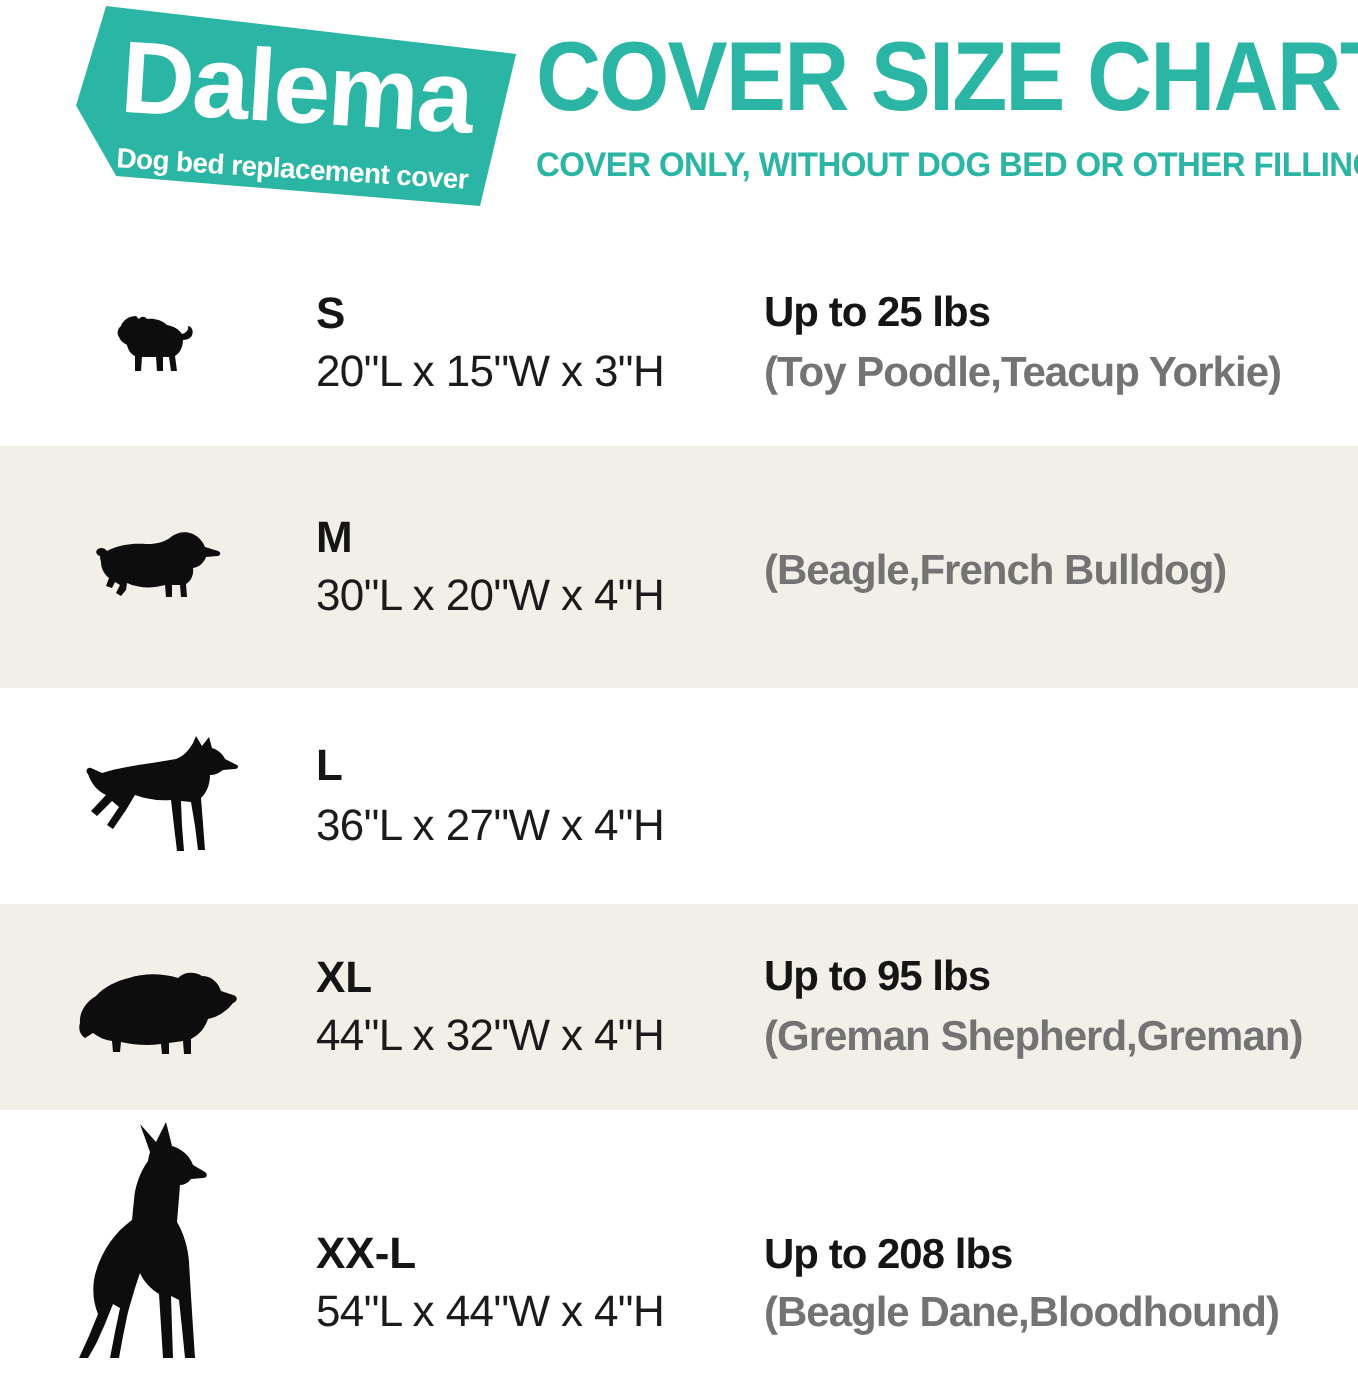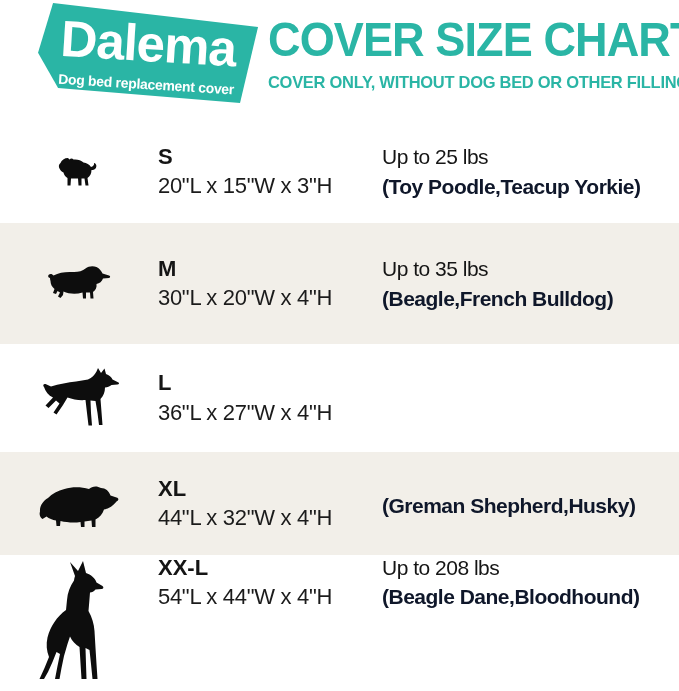--- a/index.html
+++ b/index.html
@@ -22,32 +22,32 @@
   .sub-title { color:#2ab5a5; font-weight:700; font-size:17px; letter-spacing:-0.3px;
     margin-top:9px; white-space:nowrap; transform:scaleX(0.97); transform-origin:left; }
 
   
   .row { display:flex; align-items:center; width:679px; }
   .row.alt { background:#f2efe9; }
   .row-s   { height:103px; }
   .row-m   { height:121px; }
   .row-l   { height:108px; }
   .row-xl  { height:103px; }
-  .row-xxl { height:124px; align-items:flex-start; }
+  .row-xxl { height:124px; align-items:flex-end; }
 
   .icon-cell { width:158px; display:flex; justify-content:center; align-items:center; flex-shrink:0; }
   .row-xxl .icon-cell { align-self:flex-end; }
   .size-cell { width:224px; flex-shrink:0; }
   .weight-cell { flex:1; }
   .row-xxl .size-cell, .row-xxl .weight-cell { padding-bottom:10px; }
 
   .size-label { font-size:22px; font-weight:700; color:#151515; line-height:1.2; }
   .dims { font-size:22px; font-weight:400; color:#1b1b1b; letter-spacing:-0.3px; margin-top:3px; white-space:nowrap; }
-  .weight { font-size:21px; font-weight:400; color:#151515; letter-spacing:-0.5px; line-height:1.25; white-space:nowrap; }
-  .breeds { font-size:21px; font-weight:700; color:#0f172a; letter-spacing:-0.5px; margin-top:4px; white-space:nowrap; }
+  .weight { font-size:21px; font-weight:700; color:#151515; letter-spacing:-0.5px; line-height:1.25; white-space:nowrap; }
+  .breeds { font-size:21px; font-weight:700; color:#737373; letter-spacing:-0.5px; margin-top:4px; white-space:nowrap; }
 
   .dog-svg { display:block; fill:#0d0d0d; }
 </style>
 </head>
 <body>
 
 <div class="page">
 
   <div class="header">
     <div class="logo-banner">
@@ -82,21 +82,20 @@
     <div class="icon-cell">
       <svg class="dog-svg" width="66" height="38" viewBox="0 0 66 38">
         <path d="M4 13 C2 12.5 1.5 10.5 3 9.5 C4.5 8.5 6.5 9 7.5 10.5 C13 7.5 20 6.5 27 7 C32 7.2 36.5 6 39.5 3.5 C42.5 1 47 0.5 50.5 2 C53.5 3.5 55.5 6 56.5 8.5 L63 10.5 C64.5 11 64.5 12.5 63 13 L57 13.5 C56 16.5 53.5 18.5 50.5 19 C51 22.5 49.5 25.5 47 27 L47.5 33.5 L44.5 33.5 L44 27.5 L40 27.5 L40 33.5 L37 33.5 L36.5 27.5 C30 29.5 23 29 17.5 26.5 L17 30 L14.5 33 L12 31.5 L14 27.5 L11.5 26 L10 29 L7 28 L8.5 24 C6 22 4.5 19 4.5 16 C4.2 15 4 14 4 13 Z"></path>
       </svg>
     </div>
     <div class="size-cell">
       <div class="size-label">M</div>
       <div class="dims">30"L x 20"W x 4"H</div>
     </div>
     <div class="weight-cell">
-      <div class="weight">Up to 35 lbs</div>
       <div class="breeds">(Beagle,French Bulldog)</div>
     </div>
   </div>
 
   <div class="row row-l">
     <div class="icon-cell">
       <svg class="dog-svg" width="82" height="62" viewBox="0 0 82 62">
         <path d="M6 20 C4.5 18.5 5.5 16.5 7.5 17 L13 19.5 C21 17 30 15.5 38 14.5 L50 12.5 C54 11 56.5 8 58.5 4.5 L60 1 L63 6 L66.5 1.5 L68 7 C71 8 73.5 10 74.5 12.5 L80.5 15.5 C81.5 16 81 17.5 79.5 17.5 L73.5 18 C71.5 19.5 69.5 20.5 67 20.5 C67 25 65.5 29 62.5 32 L63.5 45 L64.5 58 L61 58 L59.5 46 L57.5 34 L52.5 33.5 L53 46 L54 58.5 L50.5 58.5 L49 46 L47.5 33 C41 33.5 35 32.5 29.5 30.5 L25 38 L18.5 47.5 L15.5 45.5 L21.5 36.5 L18 33.5 L10.5 41 L7.5 38.5 L15 30.5 C10.5 28.5 7.5 24.5 6 20 Z"></path>
       </svg>
     </div>
@@ -112,21 +111,22 @@
     <div class="icon-cell">
       <svg class="dog-svg" width="86" height="52" viewBox="0 0 86 52">
         <path d="M80.5 23.5 C83 22.5 83 20 80.5 19.5 L74.5 17.5 C73 13 69.5 10 65 10 C61 7.5 56 8 53 11 C45 8.5 36 8.5 28.5 11 C22 12.5 16 15.5 12 20 C7 23 3.5 28 4 33.5 C3 36.5 4 39.5 6.5 41 L10.5 38.5 C13 40.5 16.5 42 20 42.5 L20.5 48 L24 48 L24.5 43 C31 44.5 38 45 44.5 44 L45 49 L48.5 49 L48.5 43.5 L55.5 42.5 L56 49 L59.5 49 L59.5 41.5 C63.5 39.5 66.5 36 68 31.5 C73 30.5 77.5 27.5 80.5 23.5 Z"></path>
       </svg>
     </div>
     <div class="size-cell">
       <div class="size-label">XL</div>
       <div class="dims">44"L x 32"W x 4"H</div>
     </div>
     <div class="weight-cell">
-      <div class="breeds">(Greman Shepherd,Husky)</div>
+      <div class="weight">Up to 95 lbs</div>
+      <div class="breeds">(Greman Shepherd,Greman)</div>
     </div>
   </div>
 
   <div class="row row-xxl">
     <div class="icon-cell">
       <svg class="dog-svg" width="84" height="119" viewBox="0 0 84 119">
         <path d="M38 16 L33 2 L41 11 L46 1 L49 13 C54 14.5 58 18 59.5 22.5 L65.5 26 C67 27 66.5 29 64.5 29 L58.5 29.5 C57 31.5 55 32.5 53 32.5 C52.5 39 52 45 51.5 51 C55 57 57 64 57.5 71 L58.5 88 L59.5 104 L60.5 119 L55.5 119 L54 104 L52.5 90 L48.5 88 L49 104 L49.5 119 L44.5 119 L43.5 103 L42.5 87 C38.5 84.5 35 81 33 76.5 L30.5 84 L27 96 L24.5 108 L22.5 119 L18 119 L20.5 106 L23 94 L19.5 92 L15.5 102 L11 112 L7 119 L2.5 119 L7.5 108 L12 97 C9.5 91 9 84 10.5 77.5 C13.5 66 20 56.5 29 50 L30 40 C30.5 33 33 26 37 20.5 C37.2 19 37.5 17.5 38 16 Z"></path>
       </svg>
     </div>
     <div class="size-cell">

